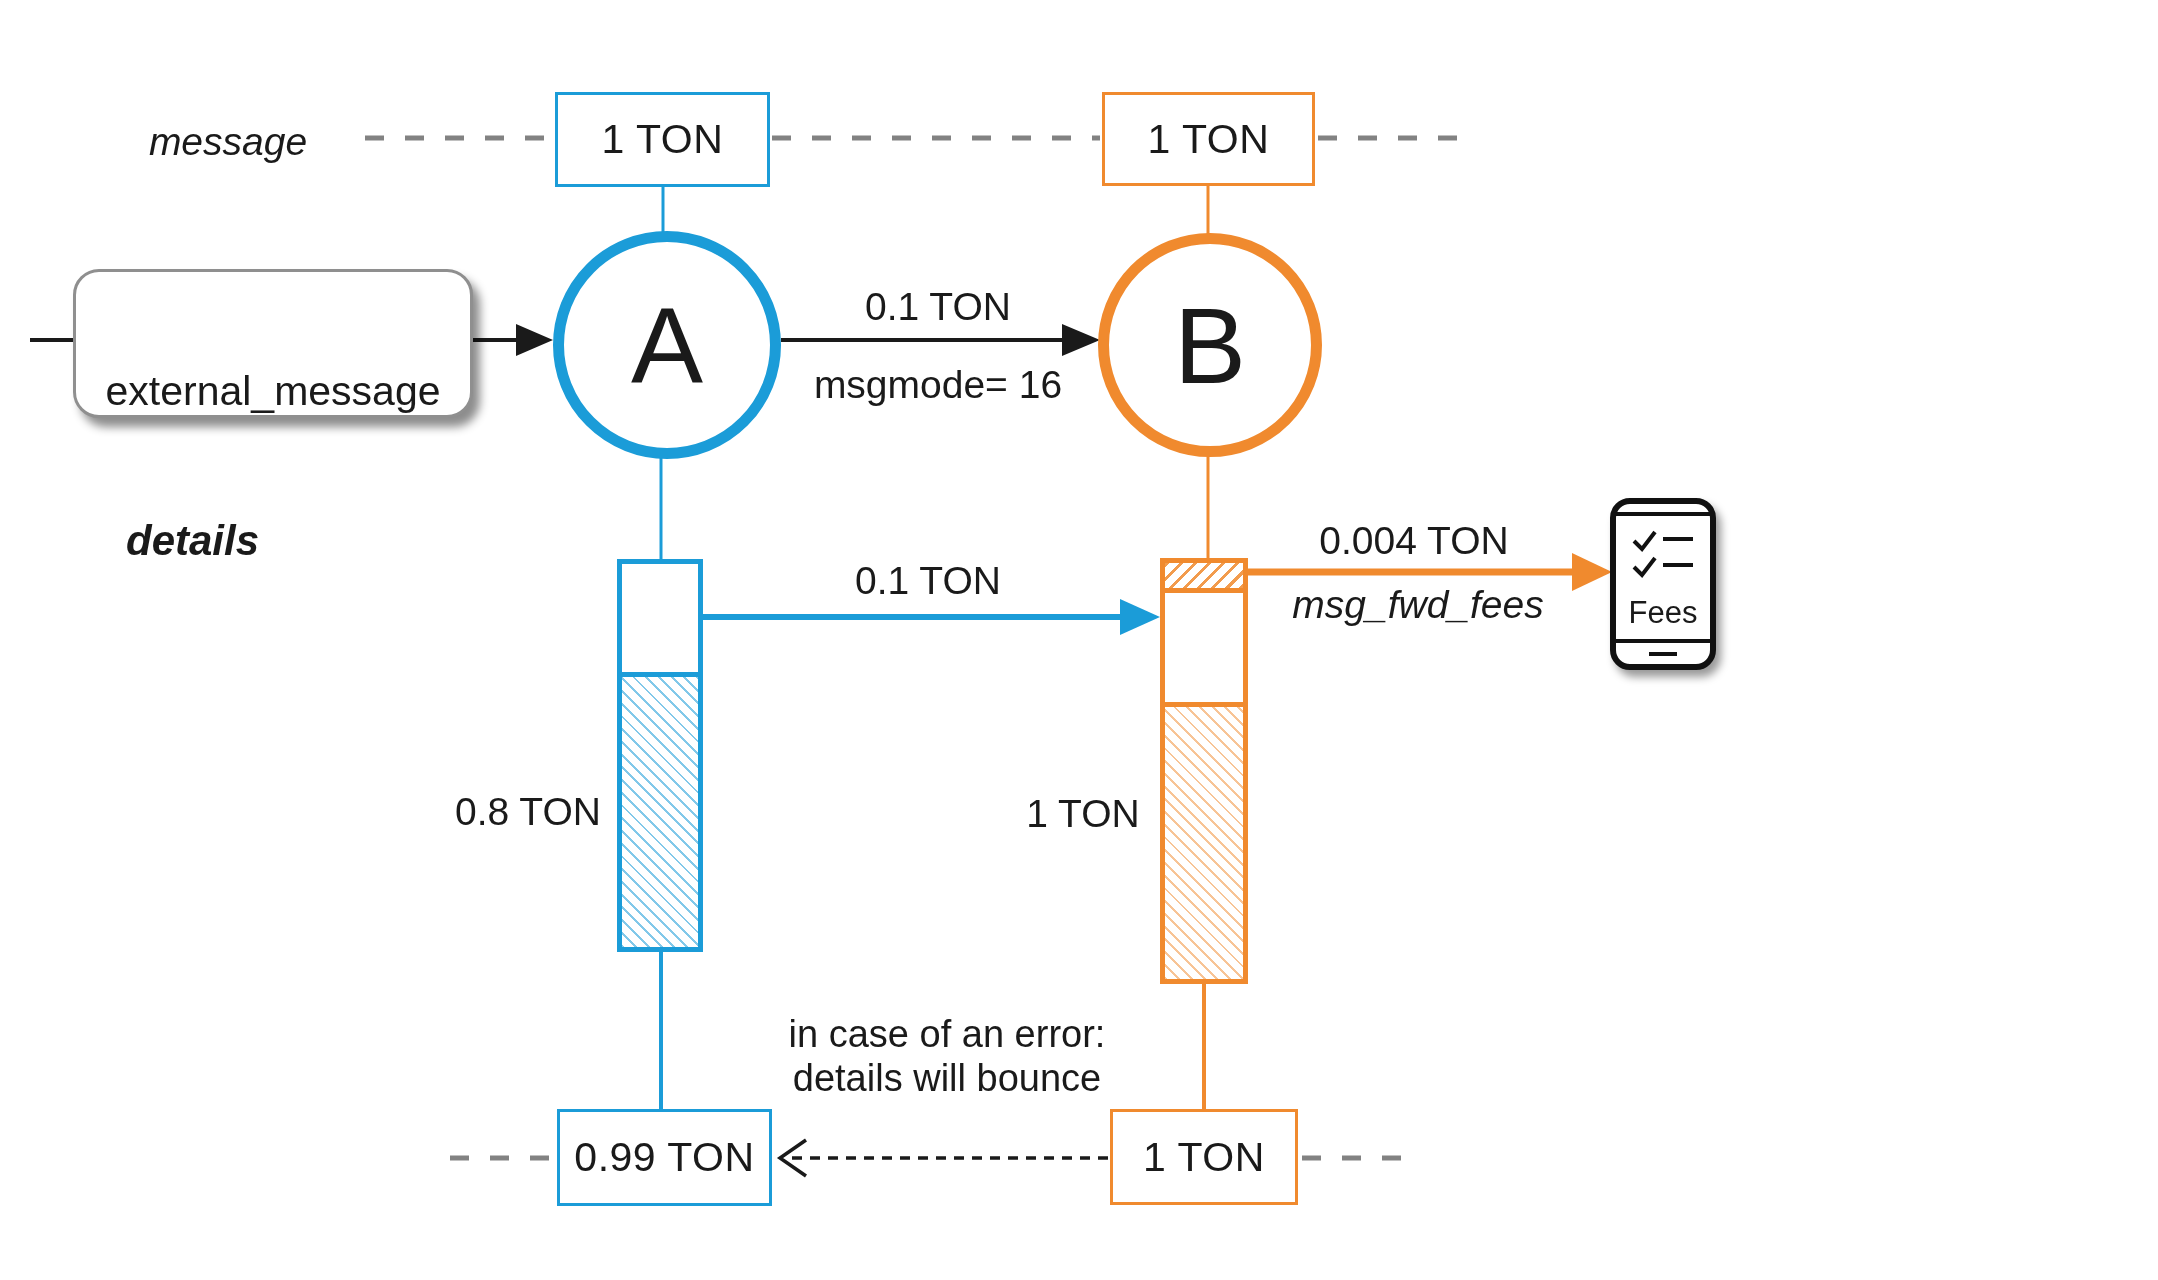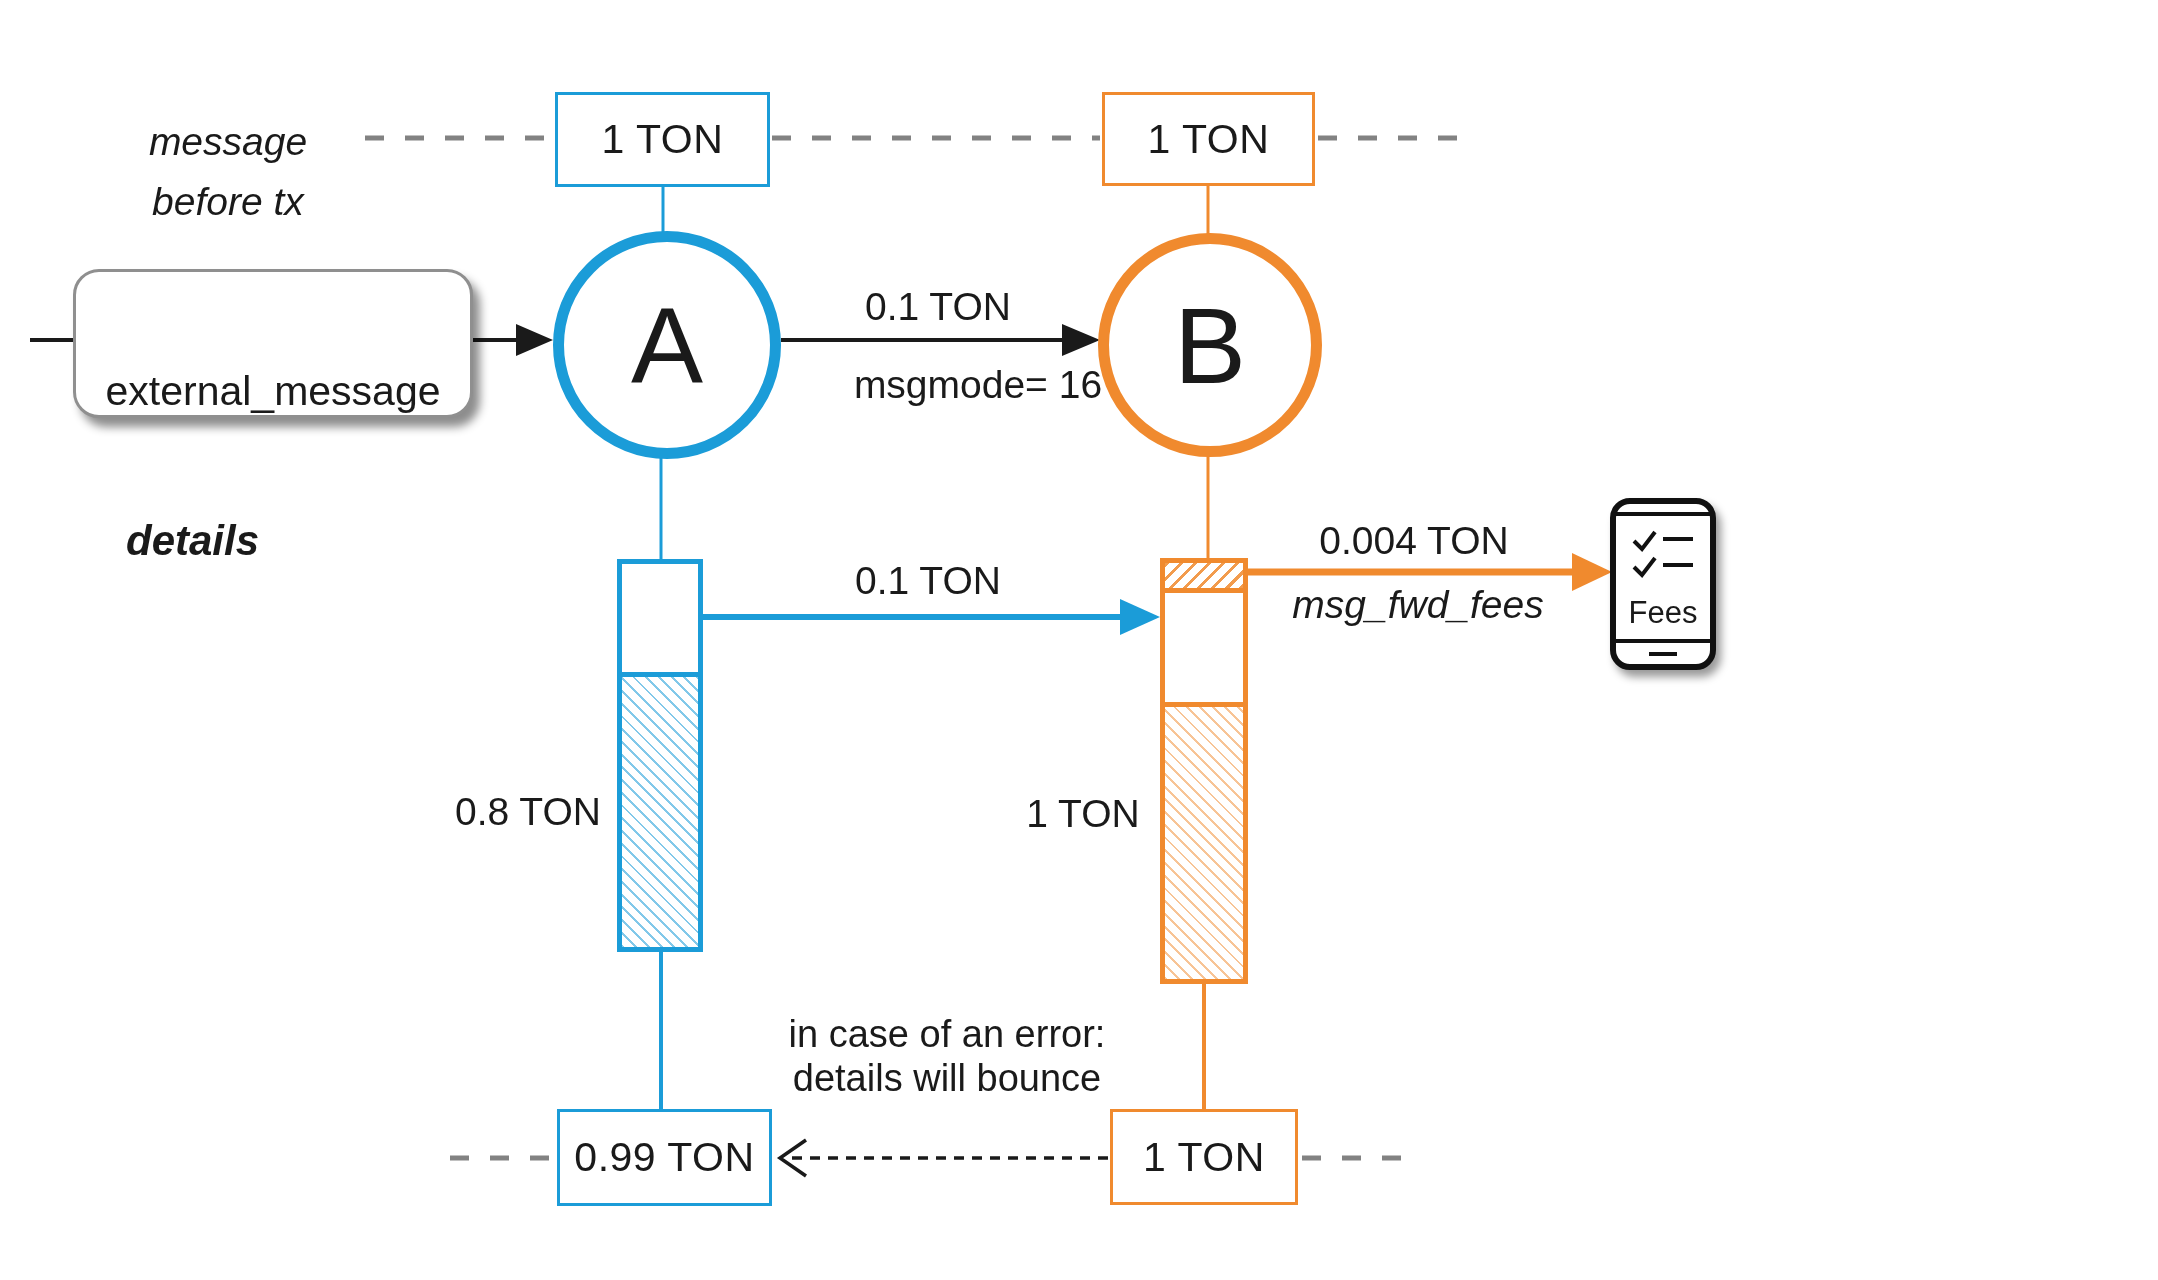--- a/index.html
+++ b/index.html
@@ -41,21 +41,21 @@
   #bar-a-rest { flex:1; border-top:5px solid #1B9CD8;
     background:repeating-linear-gradient(45deg, rgba(27,156,216,.55) 0px, rgba(27,156,216,.55) 2px, transparent 2px, transparent 9px); }
   #bar-b-fee  { height:30px; border-bottom:5px solid #F08A2E;
     background:repeating-linear-gradient(135deg, rgba(240,138,46,.85) 0px, rgba(240,138,46,.85) 3px, transparent 3px, transparent 10px); }
   #bar-b-in   { height:109px; background:#fff; }
   #bar-b-rest { flex:1; border-top:5px solid #F08A2E;
     background:repeating-linear-gradient(45deg, rgba(240,138,46,.5) 0px, rgba(240,138,46,.5) 2px, transparent 2px, transparent 9px); }
 
   .lbl { position:absolute; transform:translate(-50%,-50%); white-space:nowrap; font-size:39px; z-index:3; }
   #l-ab-amount   { left:938px;  top:307px; }
-  #l-ab-mode     { left:938px;  top:385px;margin-left:40px; }
+  #l-ab-mode     { left:938px;  top:385px; }
   #l-transfer    { left:928px;  top:581px; }
   #l-fee-amount  { left:1414px; top:541px; }
   #l-fee-label   { left:1418px; top:605px;font-style:italic; }
   #l-bar-a       { left:528px;  top:812px; }
   #l-bar-b       { left:1083px; top:814px; }
 
   #note-balance {
     position:absolute; left:118px; top:112px; width:220px; text-align:center;
     font-style:italic; font-size:39px; line-height:60px; z-index:3;
   }
@@ -110,21 +110,20 @@
 
   <line x1="1246" y1="572" x2="1578" y2="572" stroke="#F08A2E" stroke-width="7"></line>
   <polygon points="1612,572 1572,553 1572,591" fill="#F08A2E"></polygon>
 
   <line x1="1108" y1="1158" x2="790" y2="1158" stroke="#1a1a1a" stroke-width="3.5" stroke-dasharray="10 8"></line>
   <polyline points="806,1140 780,1158 806,1176" fill="none" stroke="#1a1a1a" stroke-width="3.5"></polyline>
 </svg>
 
 <div id="note-balance">
   <div>message</div>
-  <div>before tx</div>
 </div>
 <div id="note-valueflow">
   <div>details</div>
 </div>
 <div id="note-bounce">
   <div>in case of an error:</div>
   <div>details will bounce</div>
 </div>
 
 <div id="external-box">

